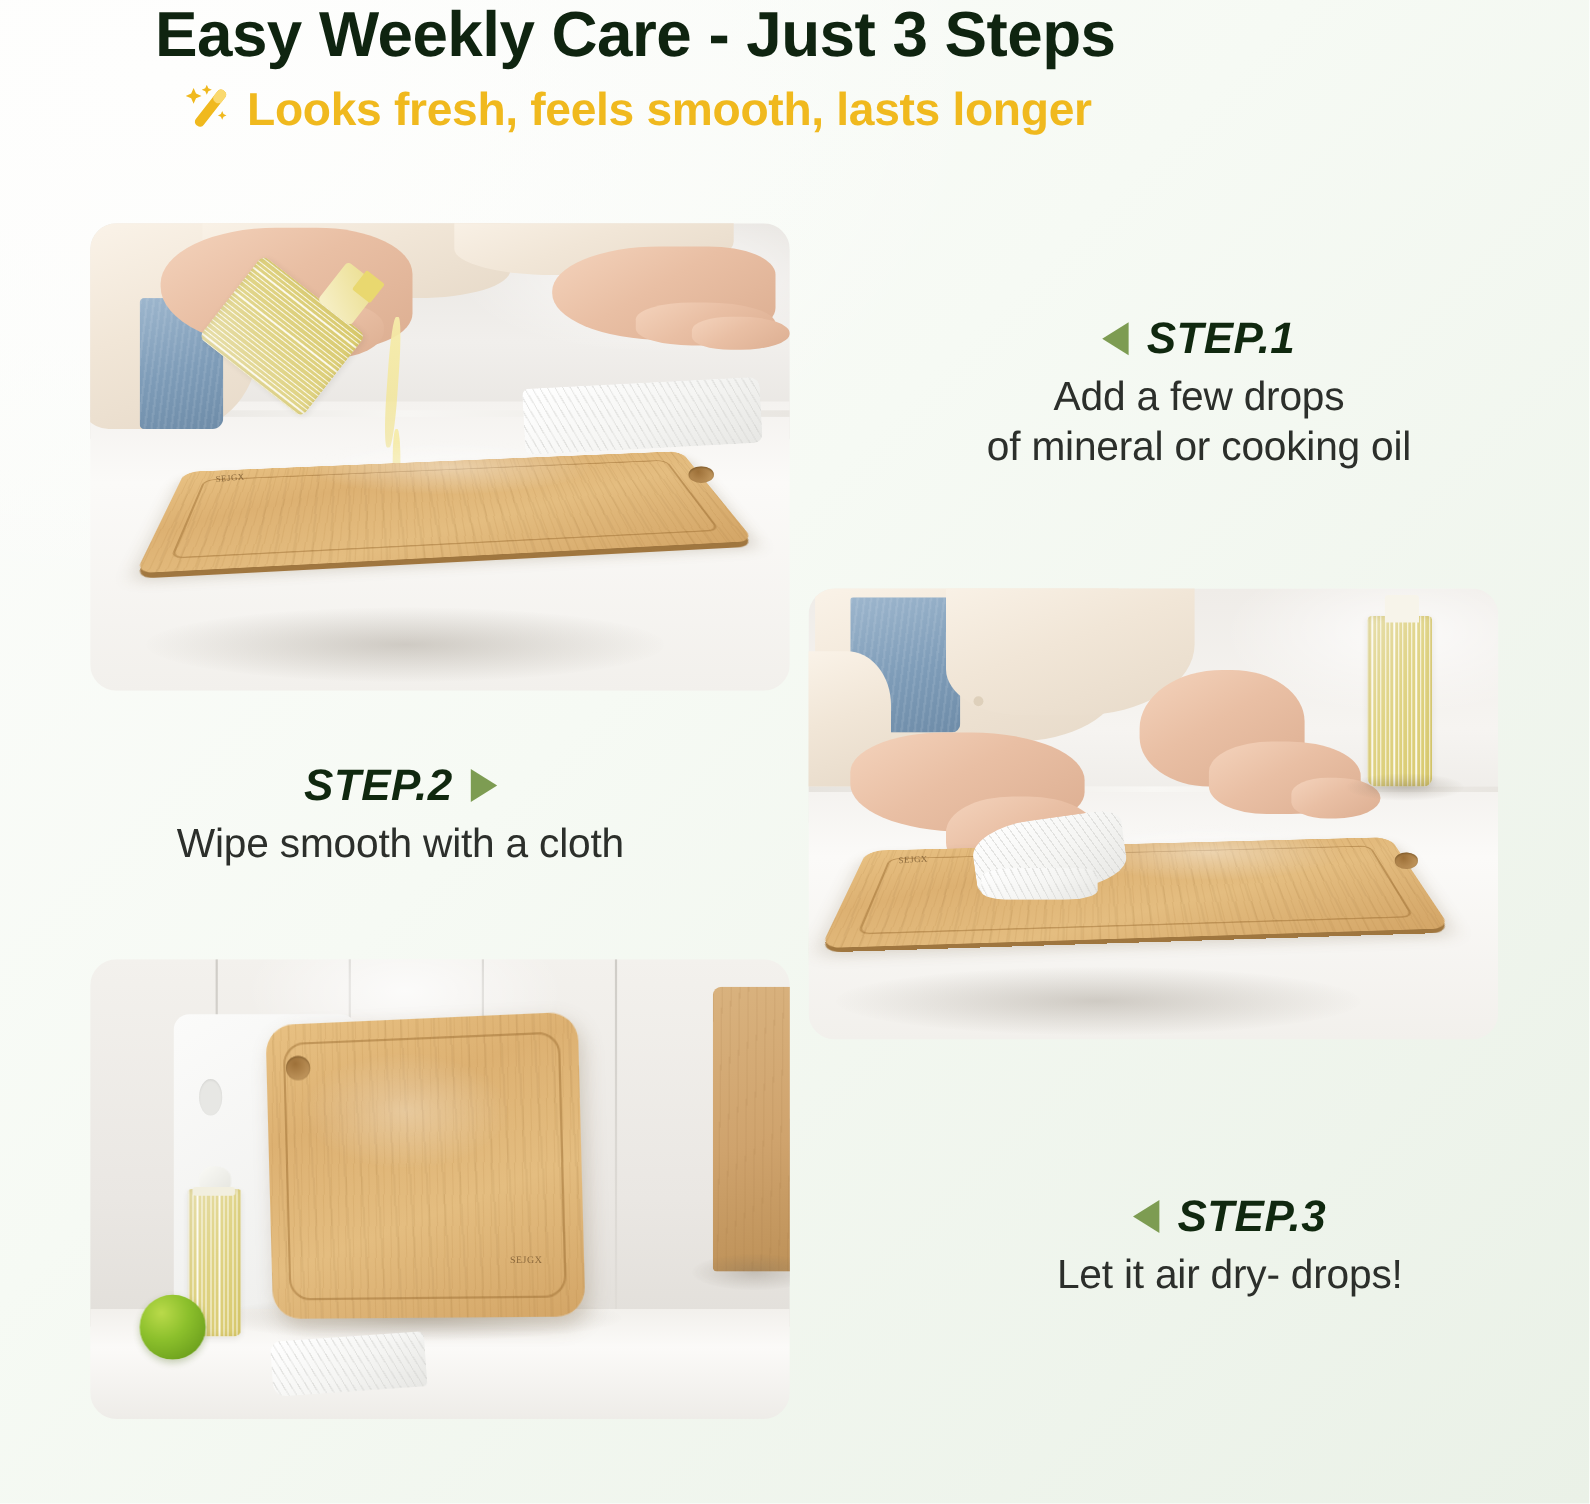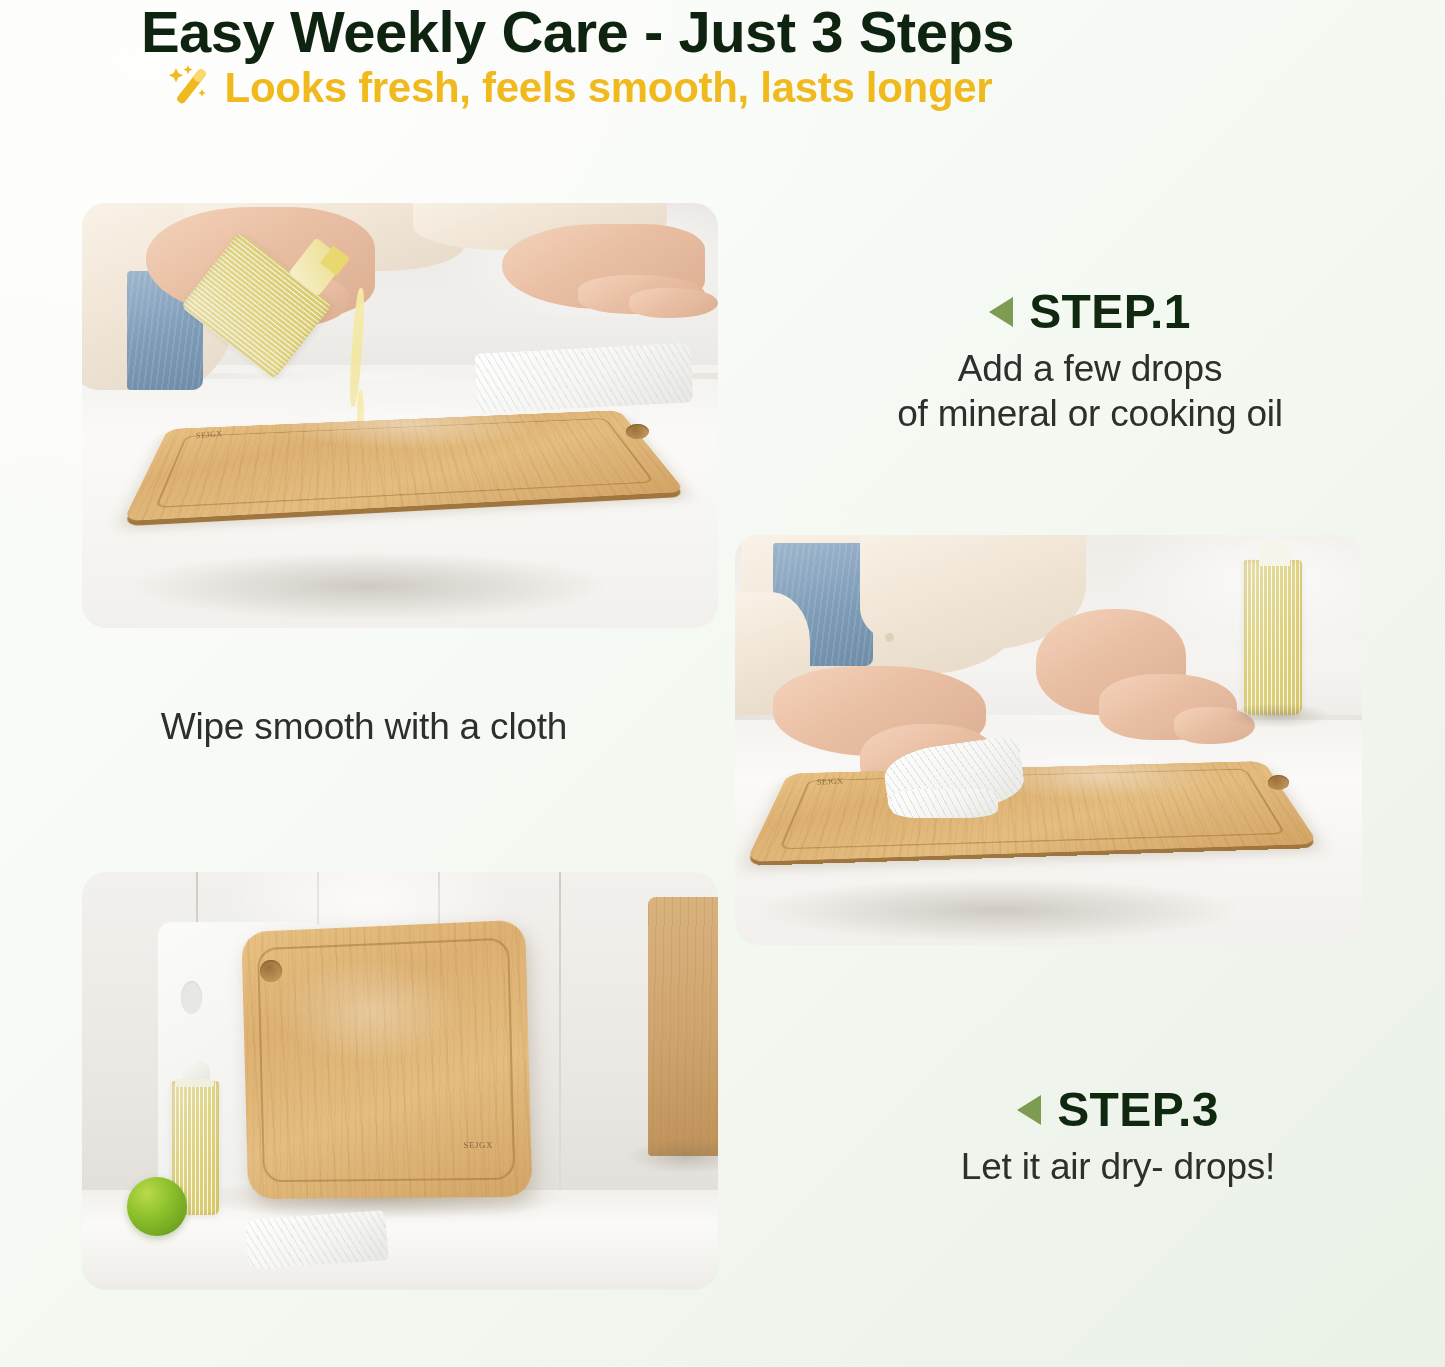--- a/index.html
+++ b/index.html
@@ -27,21 +27,21 @@
     letter-spacing:-0.5px;
     line-height:1.04;
     padding-top:2px;
   }
 
   #subtitle-row {
     display:flex;
     align-items:center;
     justify-content:center;
     gap:10px;
-    margin-top:0;
+    margin-top:12px;
   }
   #subtitle {
     font-size:42px;
     font-weight:bold;
     letter-spacing:-0.3px;
     line-height:1.05;
   }
   .wand { width:52px; height:52px; display:block; flex:0 0 auto; }
 
   
@@ -169,24 +169,25 @@
   .step { position:absolute; text-align:center; }
   #step1 { left:760px; top:288px; width:660px; }
   #step2 { left:44px;  top:694px; width:640px; }
   #step3 { left:808px; top:1086px; width:620px; }
 
   .step-head {
     display:flex; align-items:center; justify-content:center;
     gap:16px;
   }
   .step-label {
-    font-size:48px;
+    font-size:40px;
     font-weight:bold;
     letter-spacing:0.4px;
     line-height:1;
+    font-style:italic;
   }
   .tri { width:0; height:0; flex:0 0 auto; }
   .tri.left  { border-top:15px solid transparent; border-bottom:15px solid transparent; border-right:24px solid #7d9c52; }
   .tri.right { border-top:15px solid transparent; border-bottom:15px solid transparent; border-left:24px solid #7d9c52; }
 
   .step-desc {
     margin-top:10px;
     font-size:37px;
     line-height:1.22;
     color:#2c2f2b;
@@ -351,20 +352,24 @@
       <span class="tri left"></span>
       <span class="step-label" style="color:#10280f">STEP.1</span>
     </div>
     <div class="step-desc">
       <div>Add a few drops</div>
       <div>of mineral or cooking oil</div>
     </div>
   </div>
 
   <div class="step" id="step2">
+    <div class="step-head">
+      <span class="step-label" style="color:#10280f">STEP.2</span>
+      <span class="tri right"></span>
+    </div>
     <div class="step-desc">
       <div>Wipe smooth with a cloth</div>
     </div>
   </div>
 
   <div class="step" id="step3">
     <div class="step-head">
       <span class="tri left"></span>
       <span class="step-label" style="color:#10280f">STEP.3</span>
     </div>

